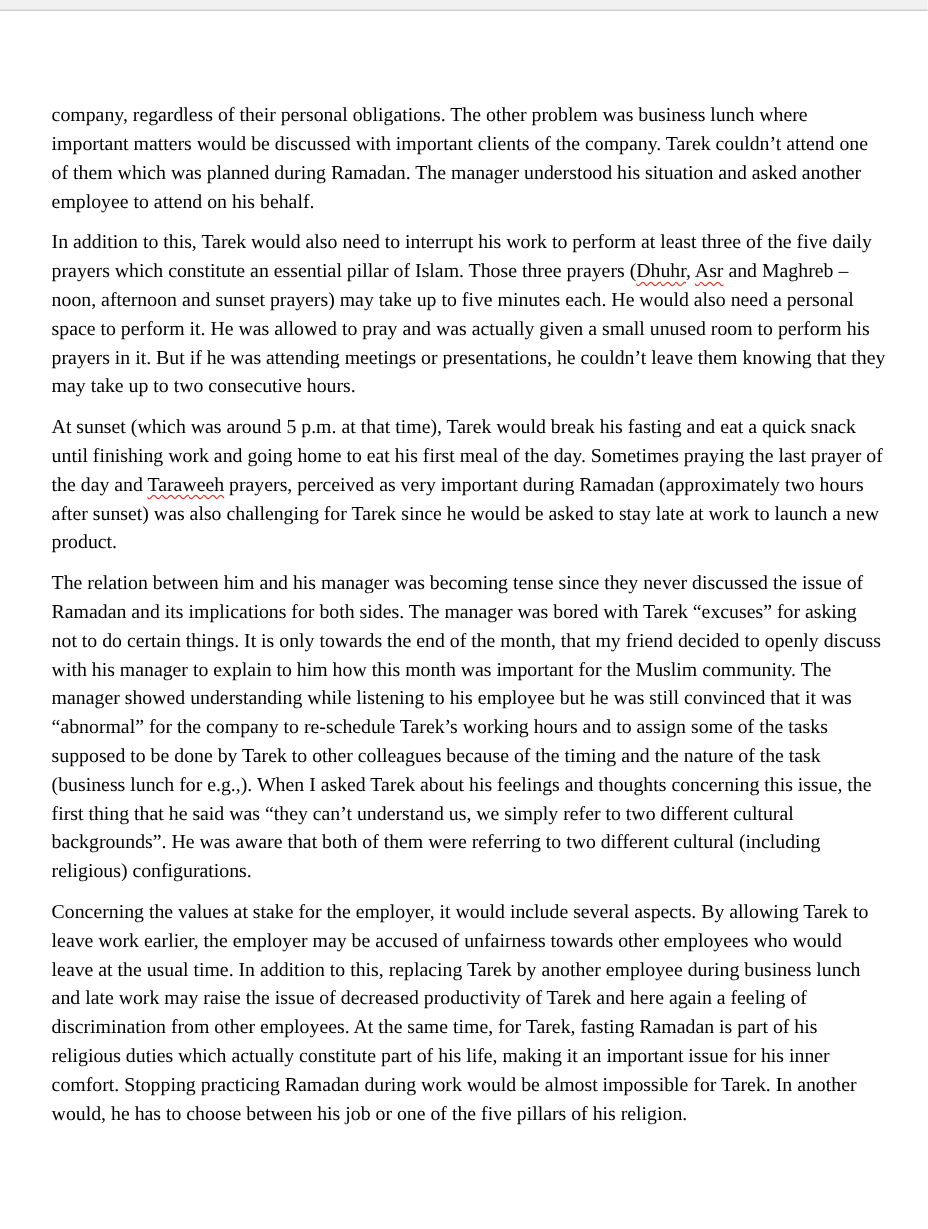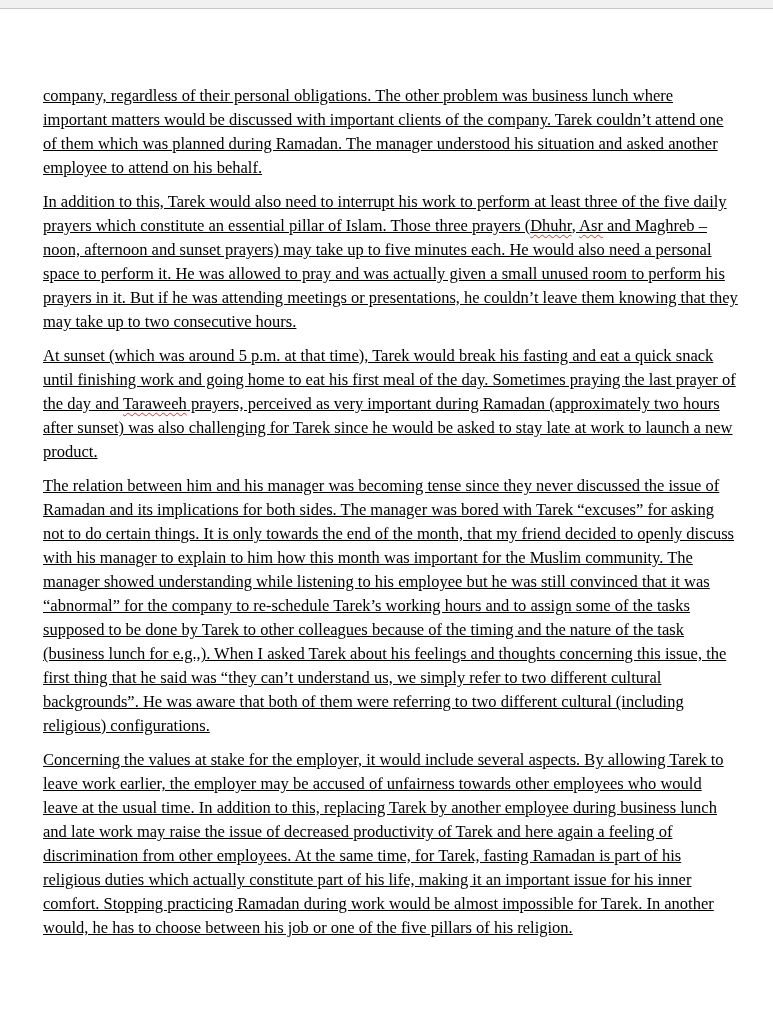--- a/index.html
+++ b/index.html
@@ -26,21 +26,20 @@
     left: 43px;
     width: 696px;
     color: #000000;
     font-family: "Liberation Serif", "DejaVu Serif", serif;
     font-size: 16.5px;
     line-height: 24px;
     text-align: left;
   }
   .doc-text p {
     margin: 0 0 10px 0;
-    text-decoration: underline;
   }
   .misspelled {
     text-decoration-line: underline;
     text-decoration-style: wavy;
     text-decoration-color: #e0342b;
     text-decoration-thickness: 1px;
     text-underline-offset: 3px;
   }
 </style>
 </head>

